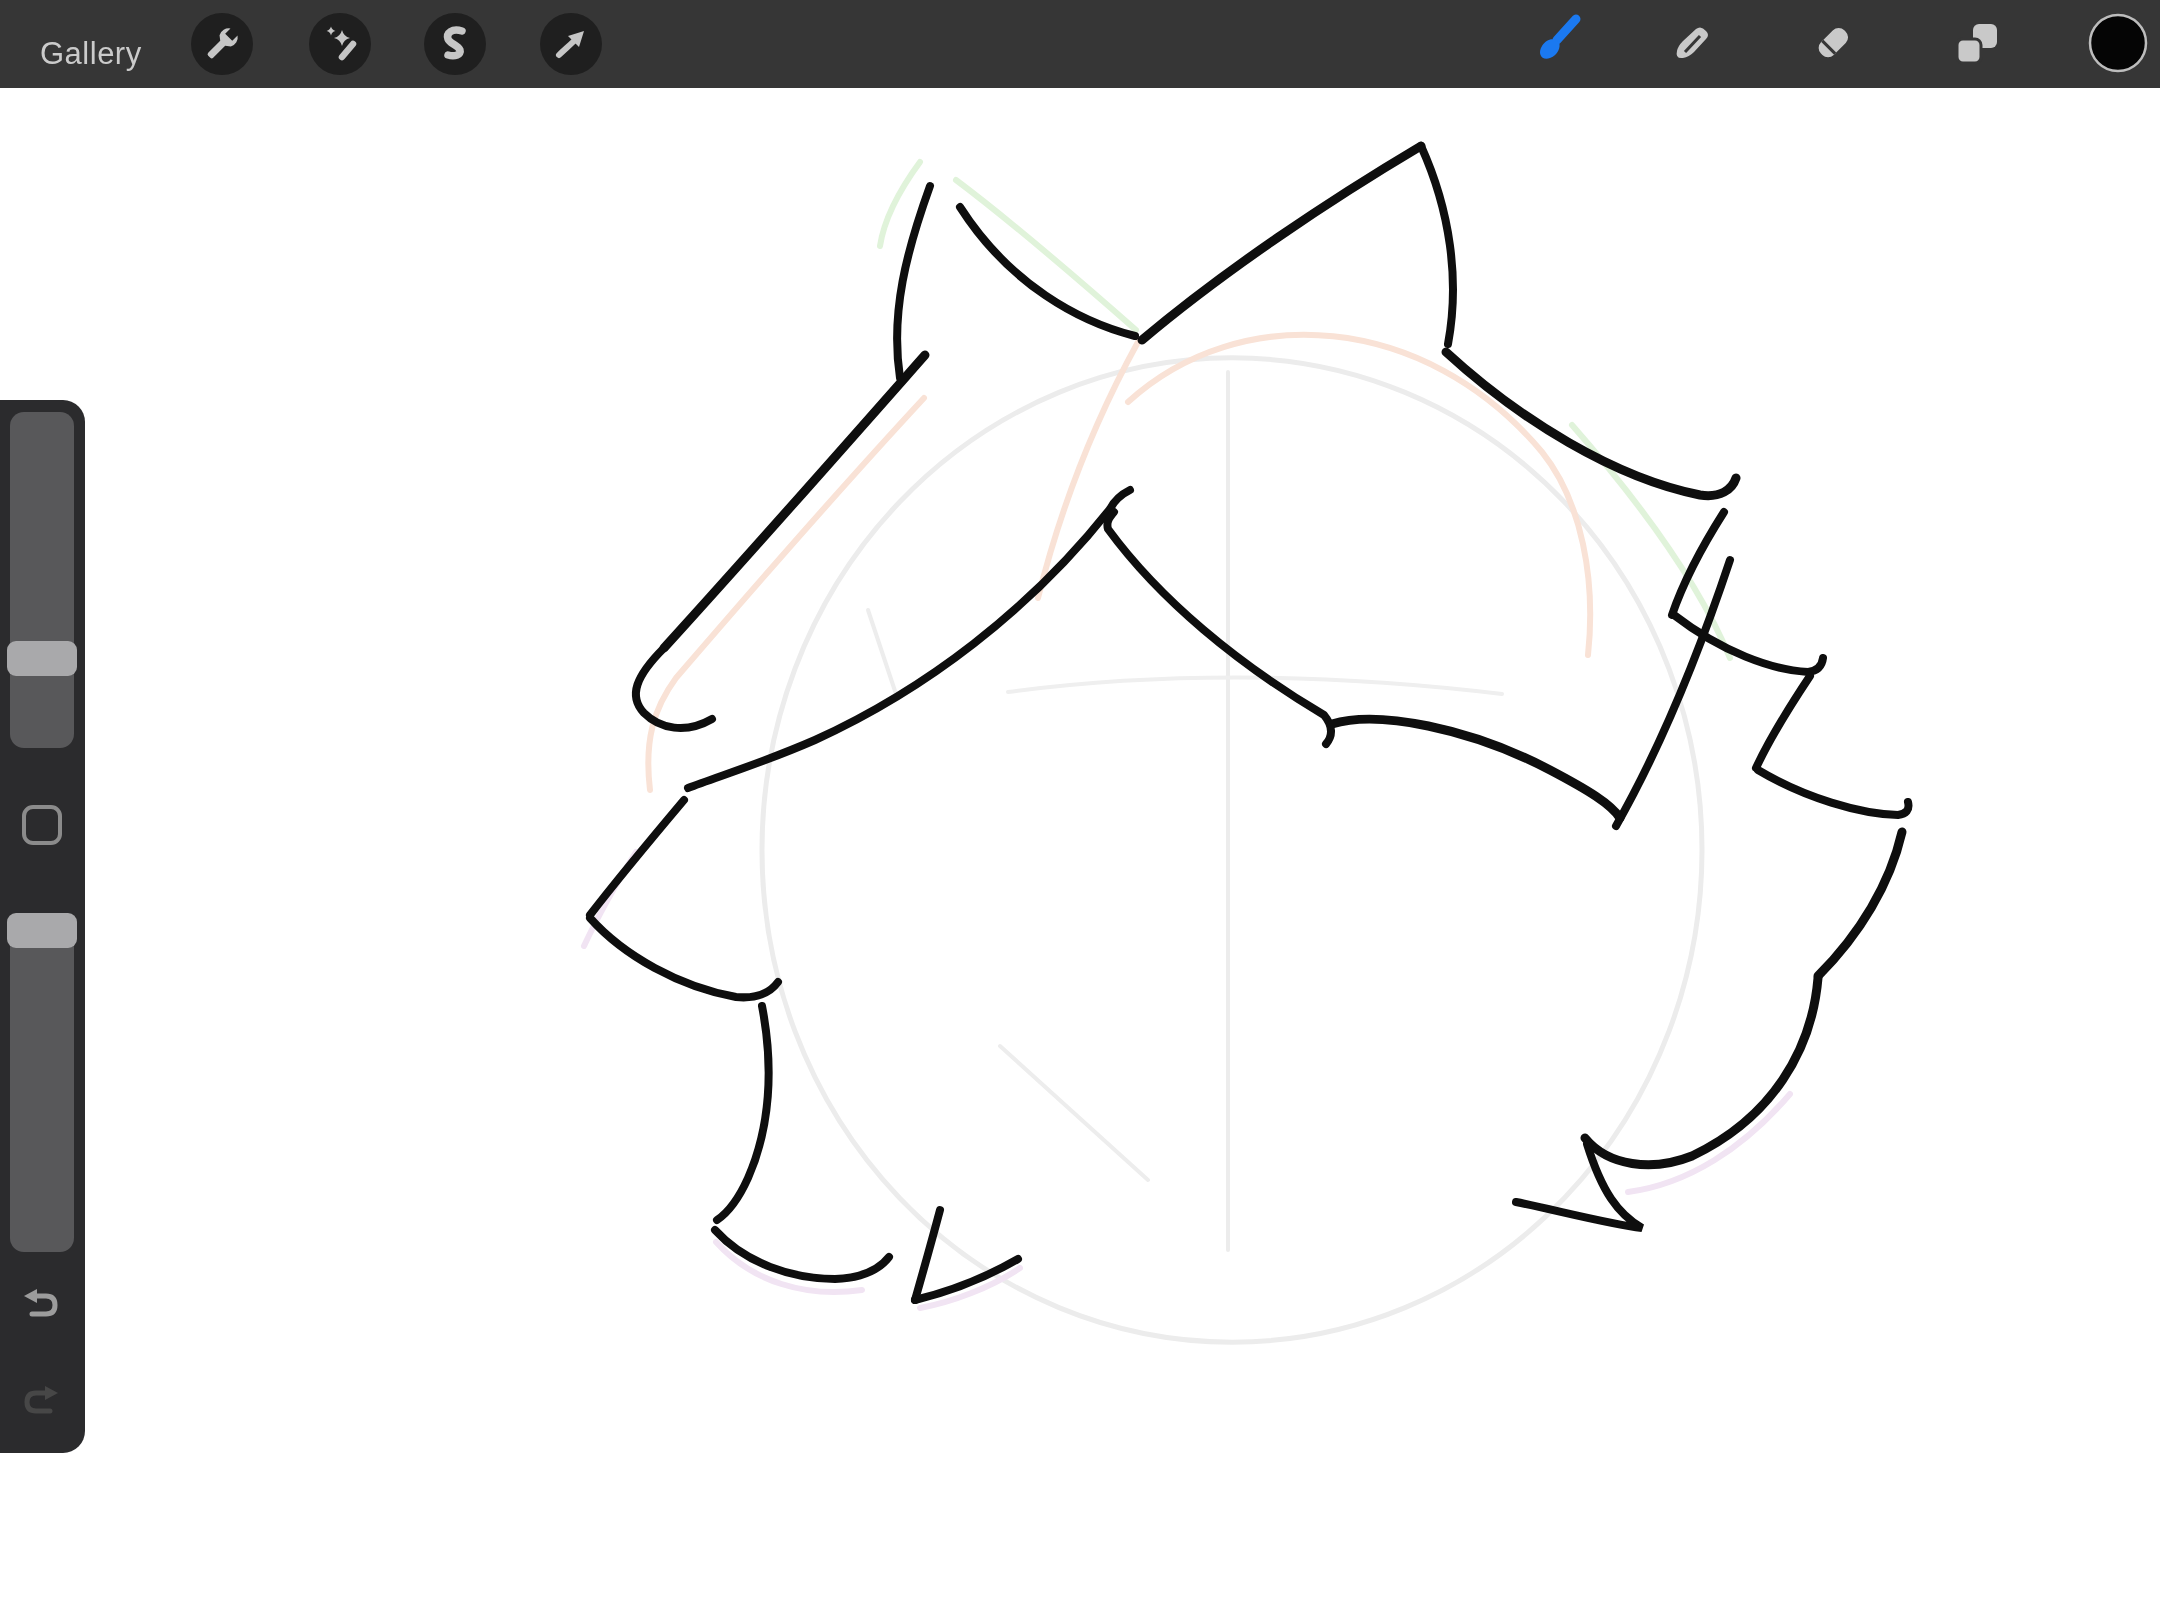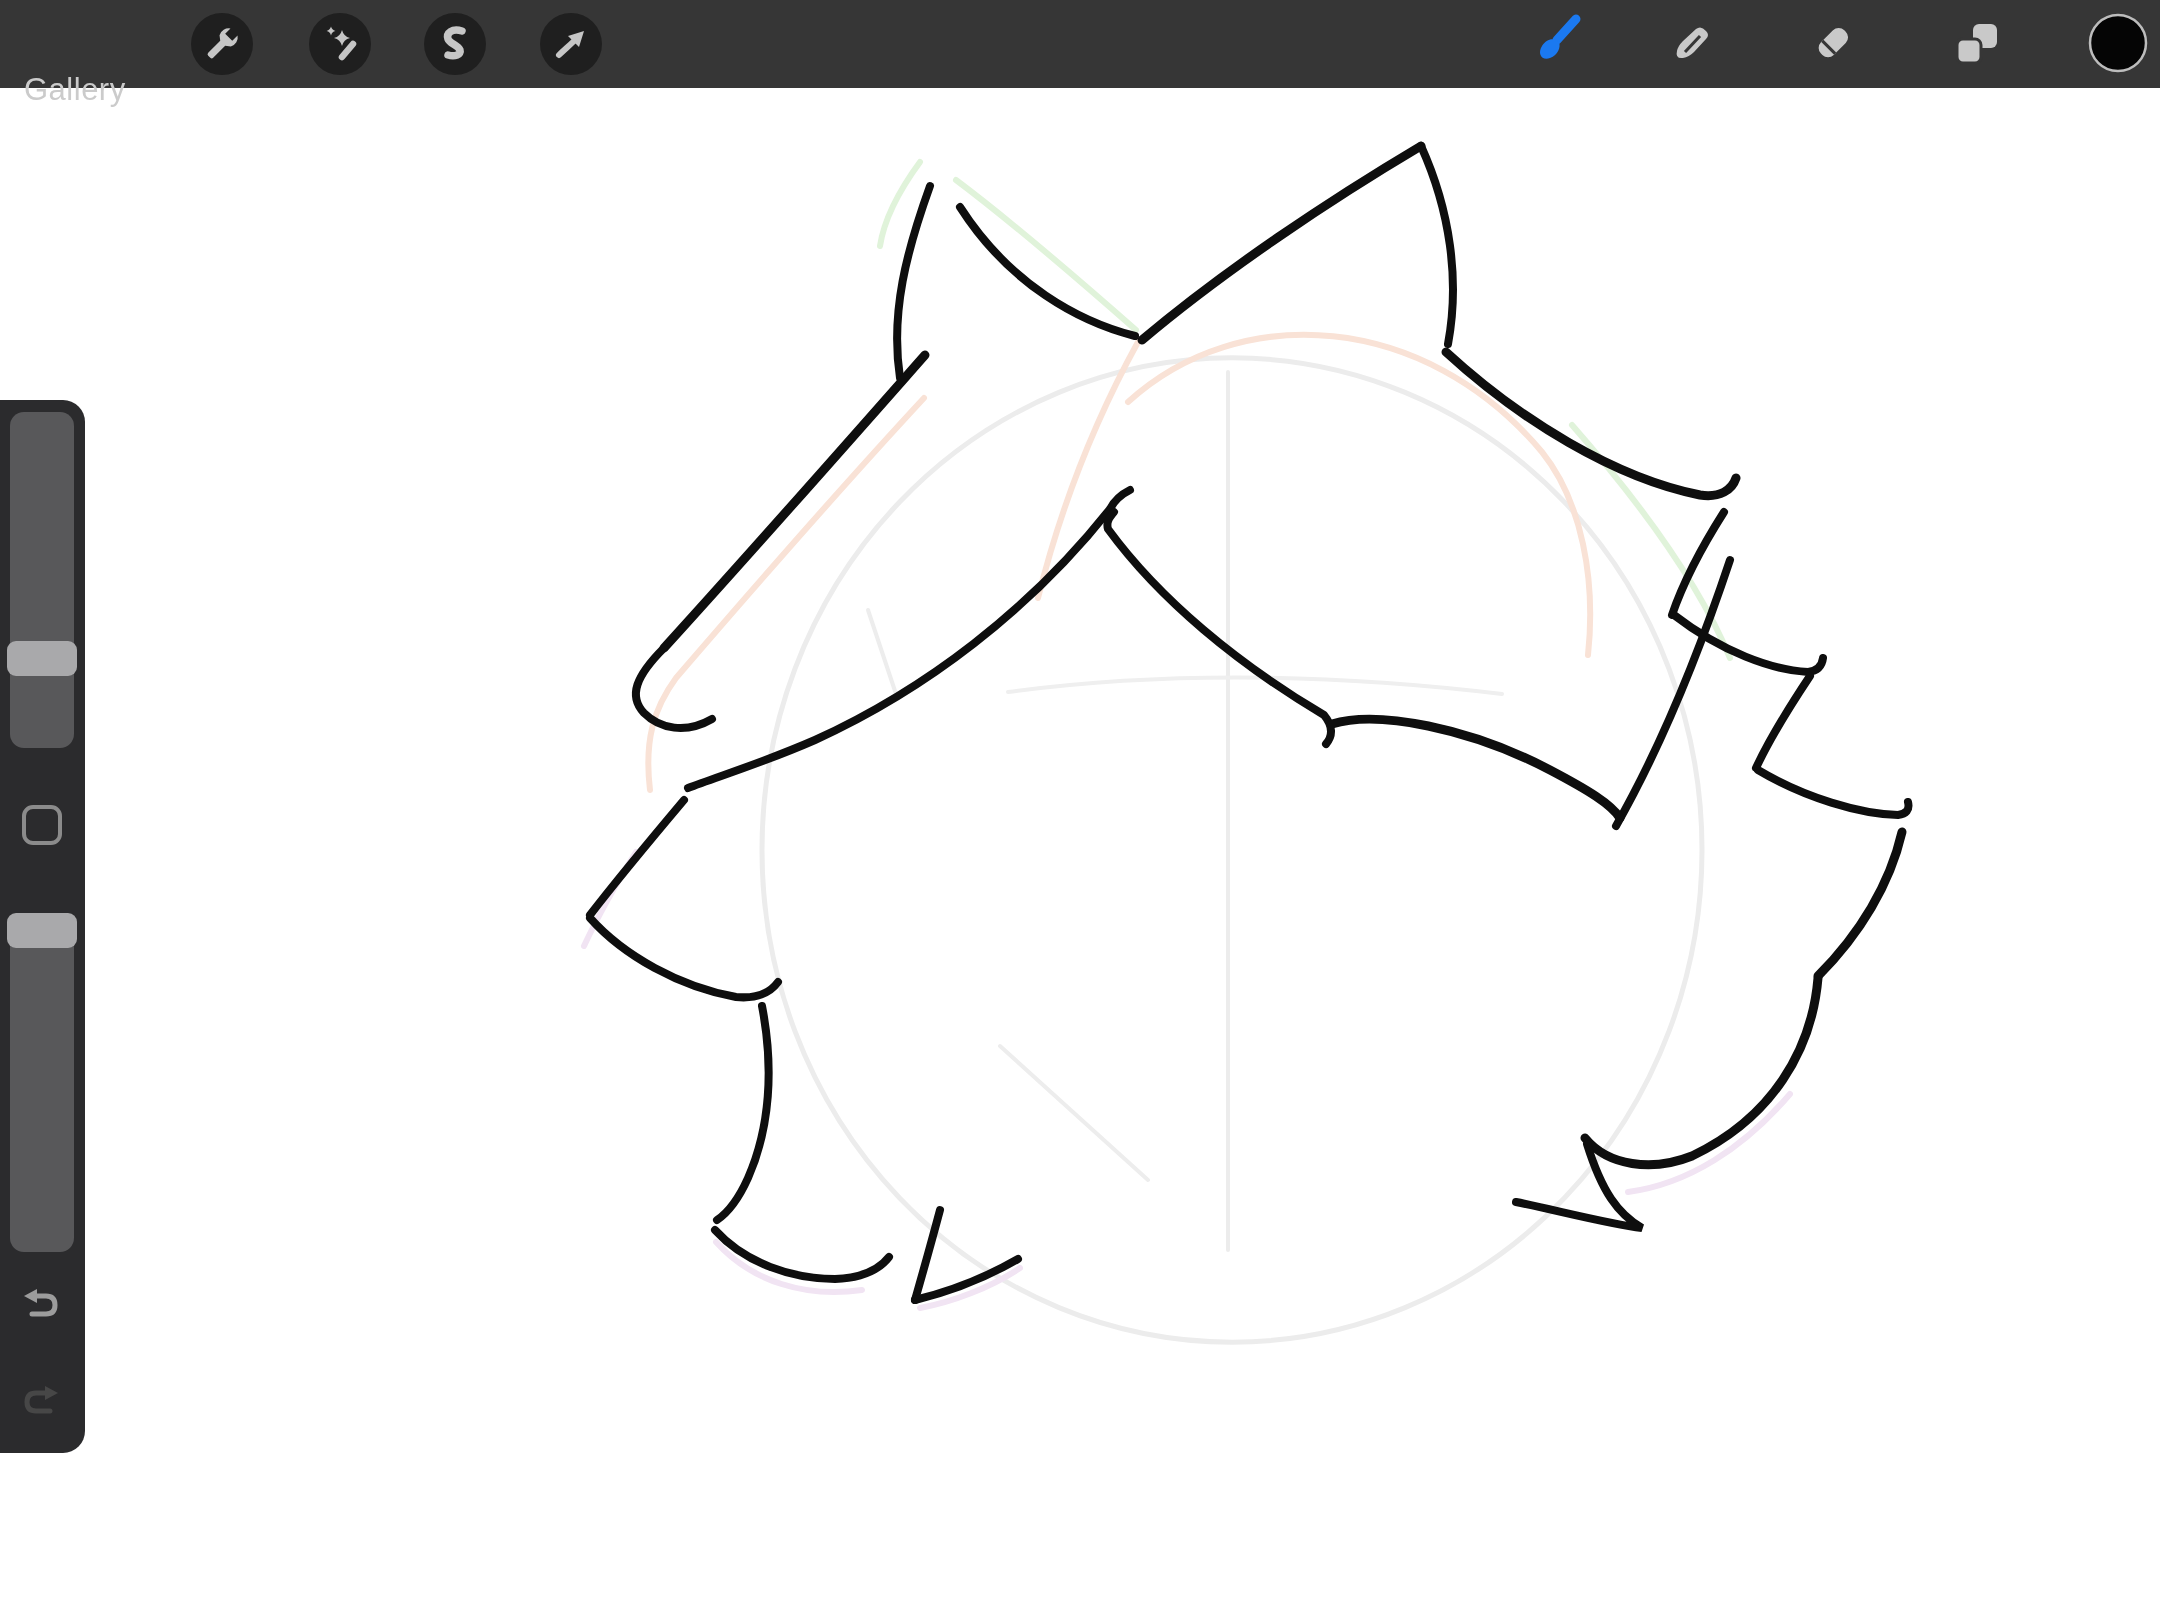--- a/index.html
+++ b/index.html
@@ -4,21 +4,21 @@
 <style>
   html,body{margin:0;padding:0;background:#ffffff;}
   body{width:2160px;height:1620px;position:relative;overflow:hidden;
        font-family:"Liberation Sans", sans-serif;}
 
   
   #canvas-svg{position:absolute;left:0;top:0;width:2160px;height:1620px;background:#ffffff;}
 
   
   .topbar{position:absolute;left:0;top:0;width:2160px;height:88px;background:var(--toolbar-bg,#363636);z-index:10;}
-  .gallery{position:absolute;left:24px;top:0;height:108px;display:flex;align-items:flex-end;
+  .gallery{position:absolute;left:40px;top:0;height:108px;display:flex;align-items:center;
            font-size:31px;color:#cbcbcb;letter-spacing:.5px;}
   .circle-btn{position:absolute;top:13px;width:62px;height:62px;border-radius:50%;
               background:#1f1f1f;display:flex;align-items:center;justify-content:center;}
   .flat-btn{position:absolute;top:12px;width:62px;height:62px;display:flex;align-items:center;justify-content:center;}
 
   
   .sidebar{position:absolute;left:0;top:400px;width:85px;height:1053px;
            background:#2b2b2d;border-radius:0 22px 22px 0;z-index:9;}
   .slider-track{position:absolute;left:10px;width:64px;background:#58585a;border-radius:14px;}
   .slider-thumb{position:absolute;left:7px;width:70px;height:35px;background:#a9a9ab;border-radius:9px;}

